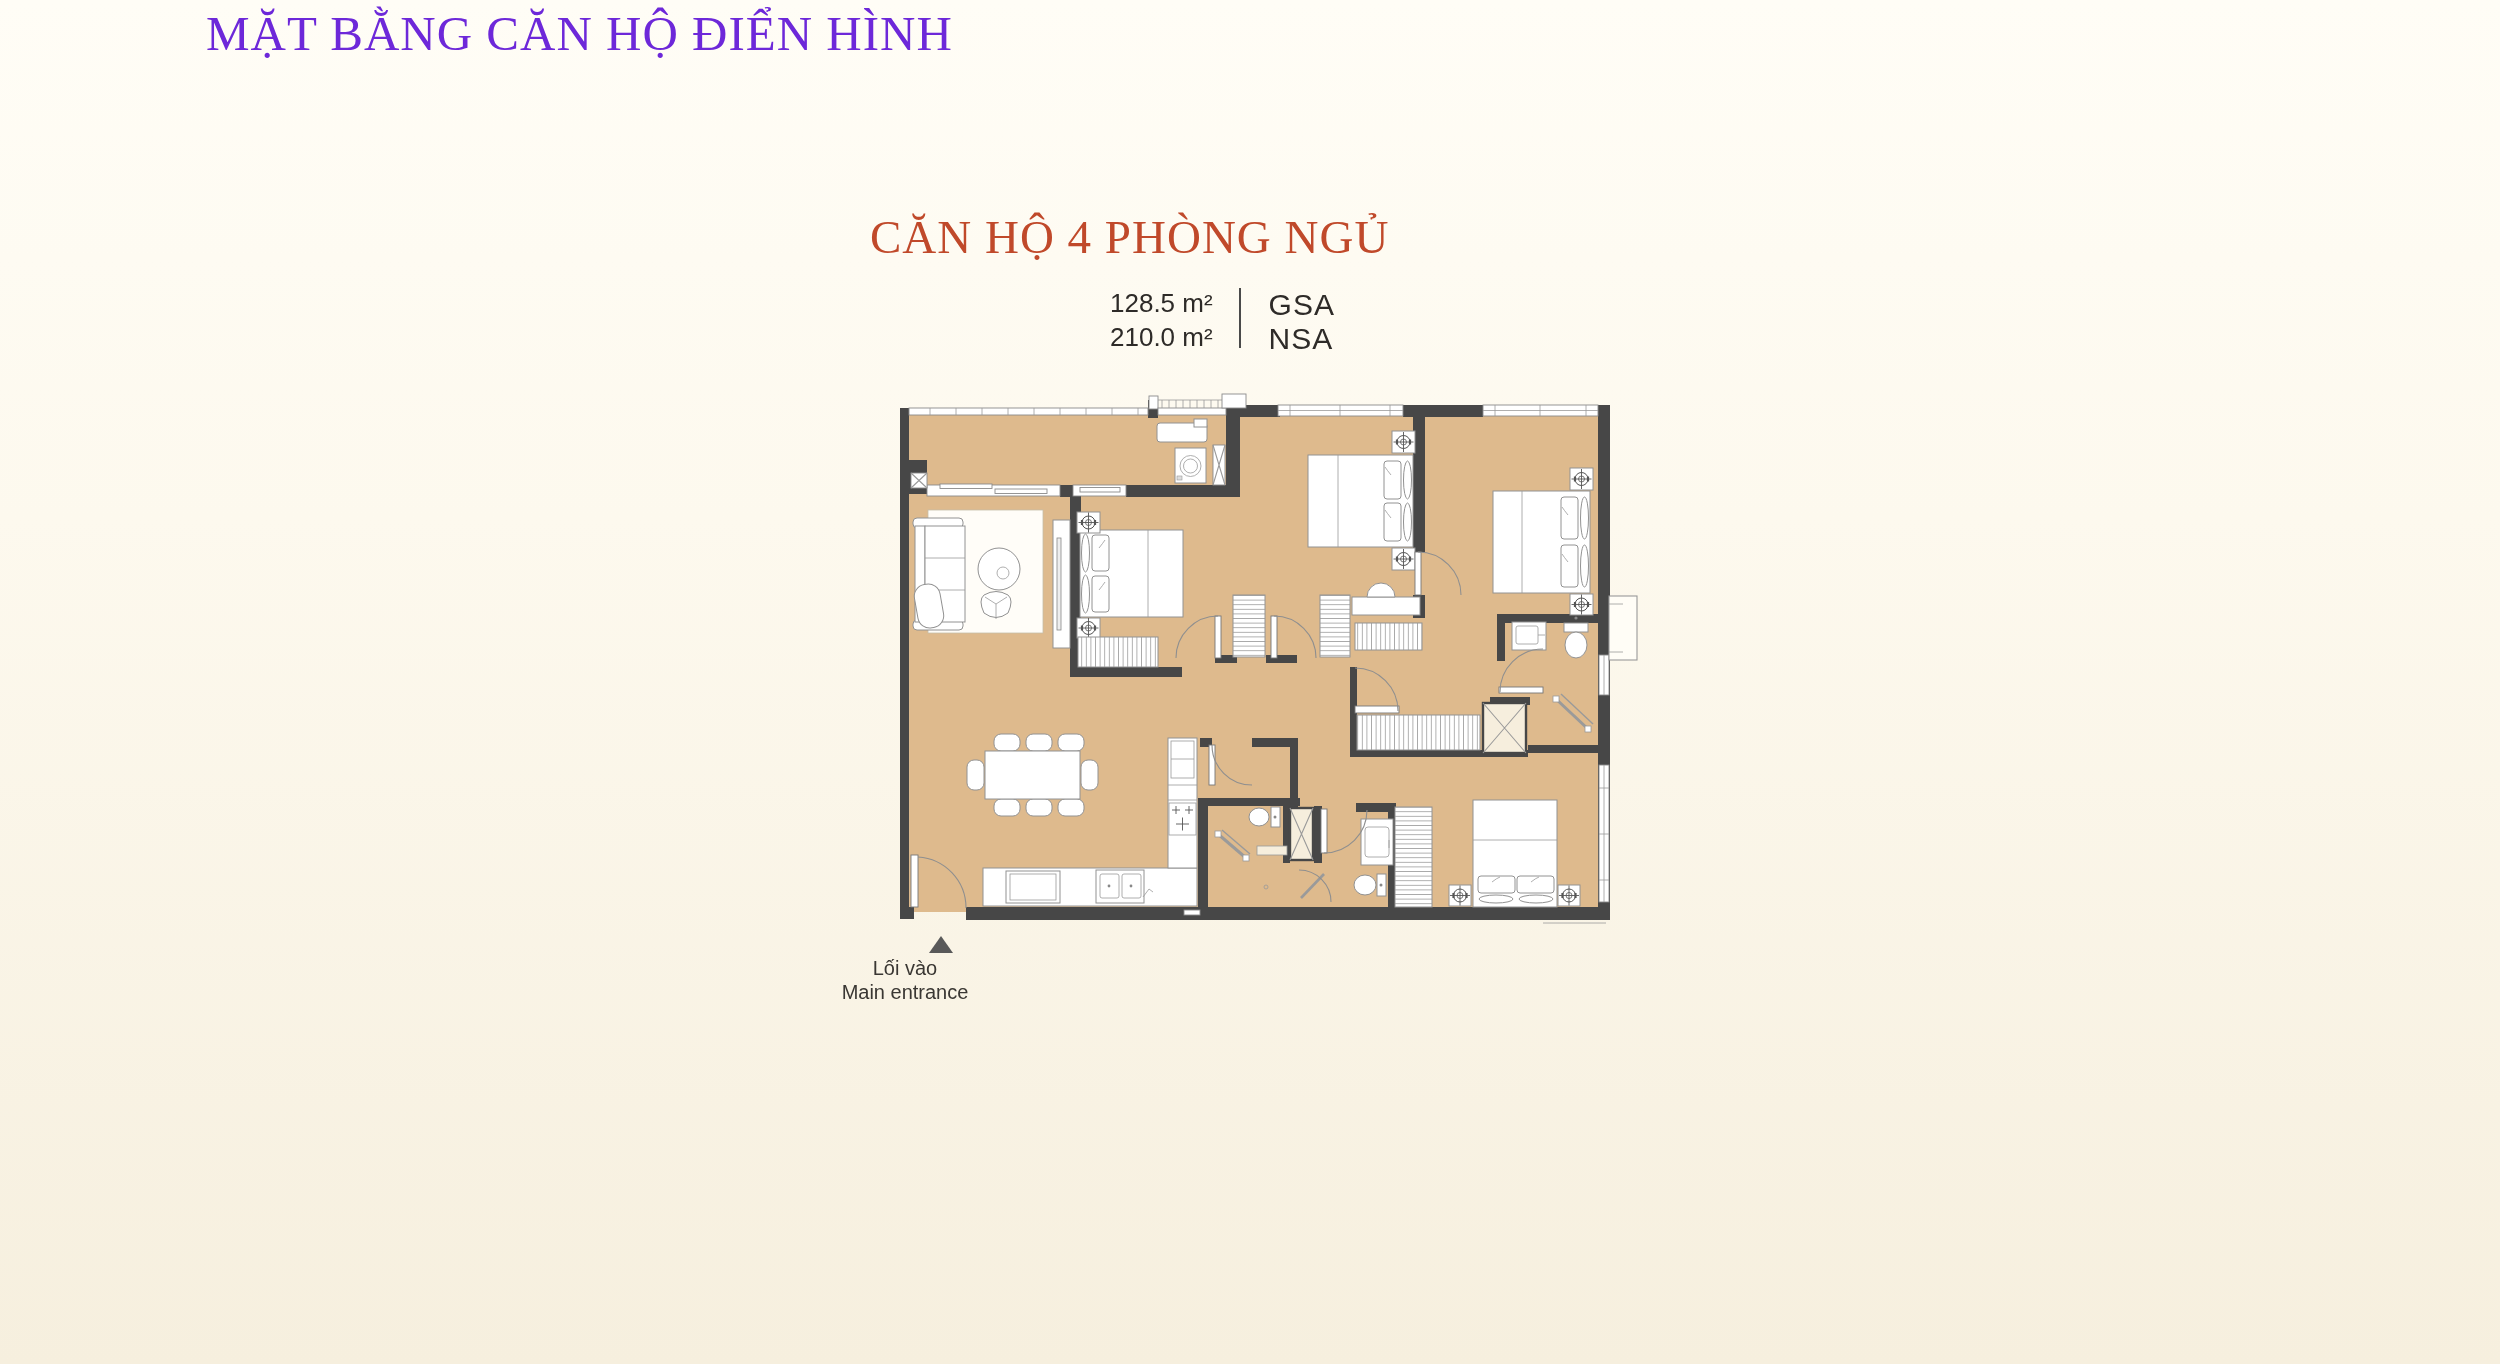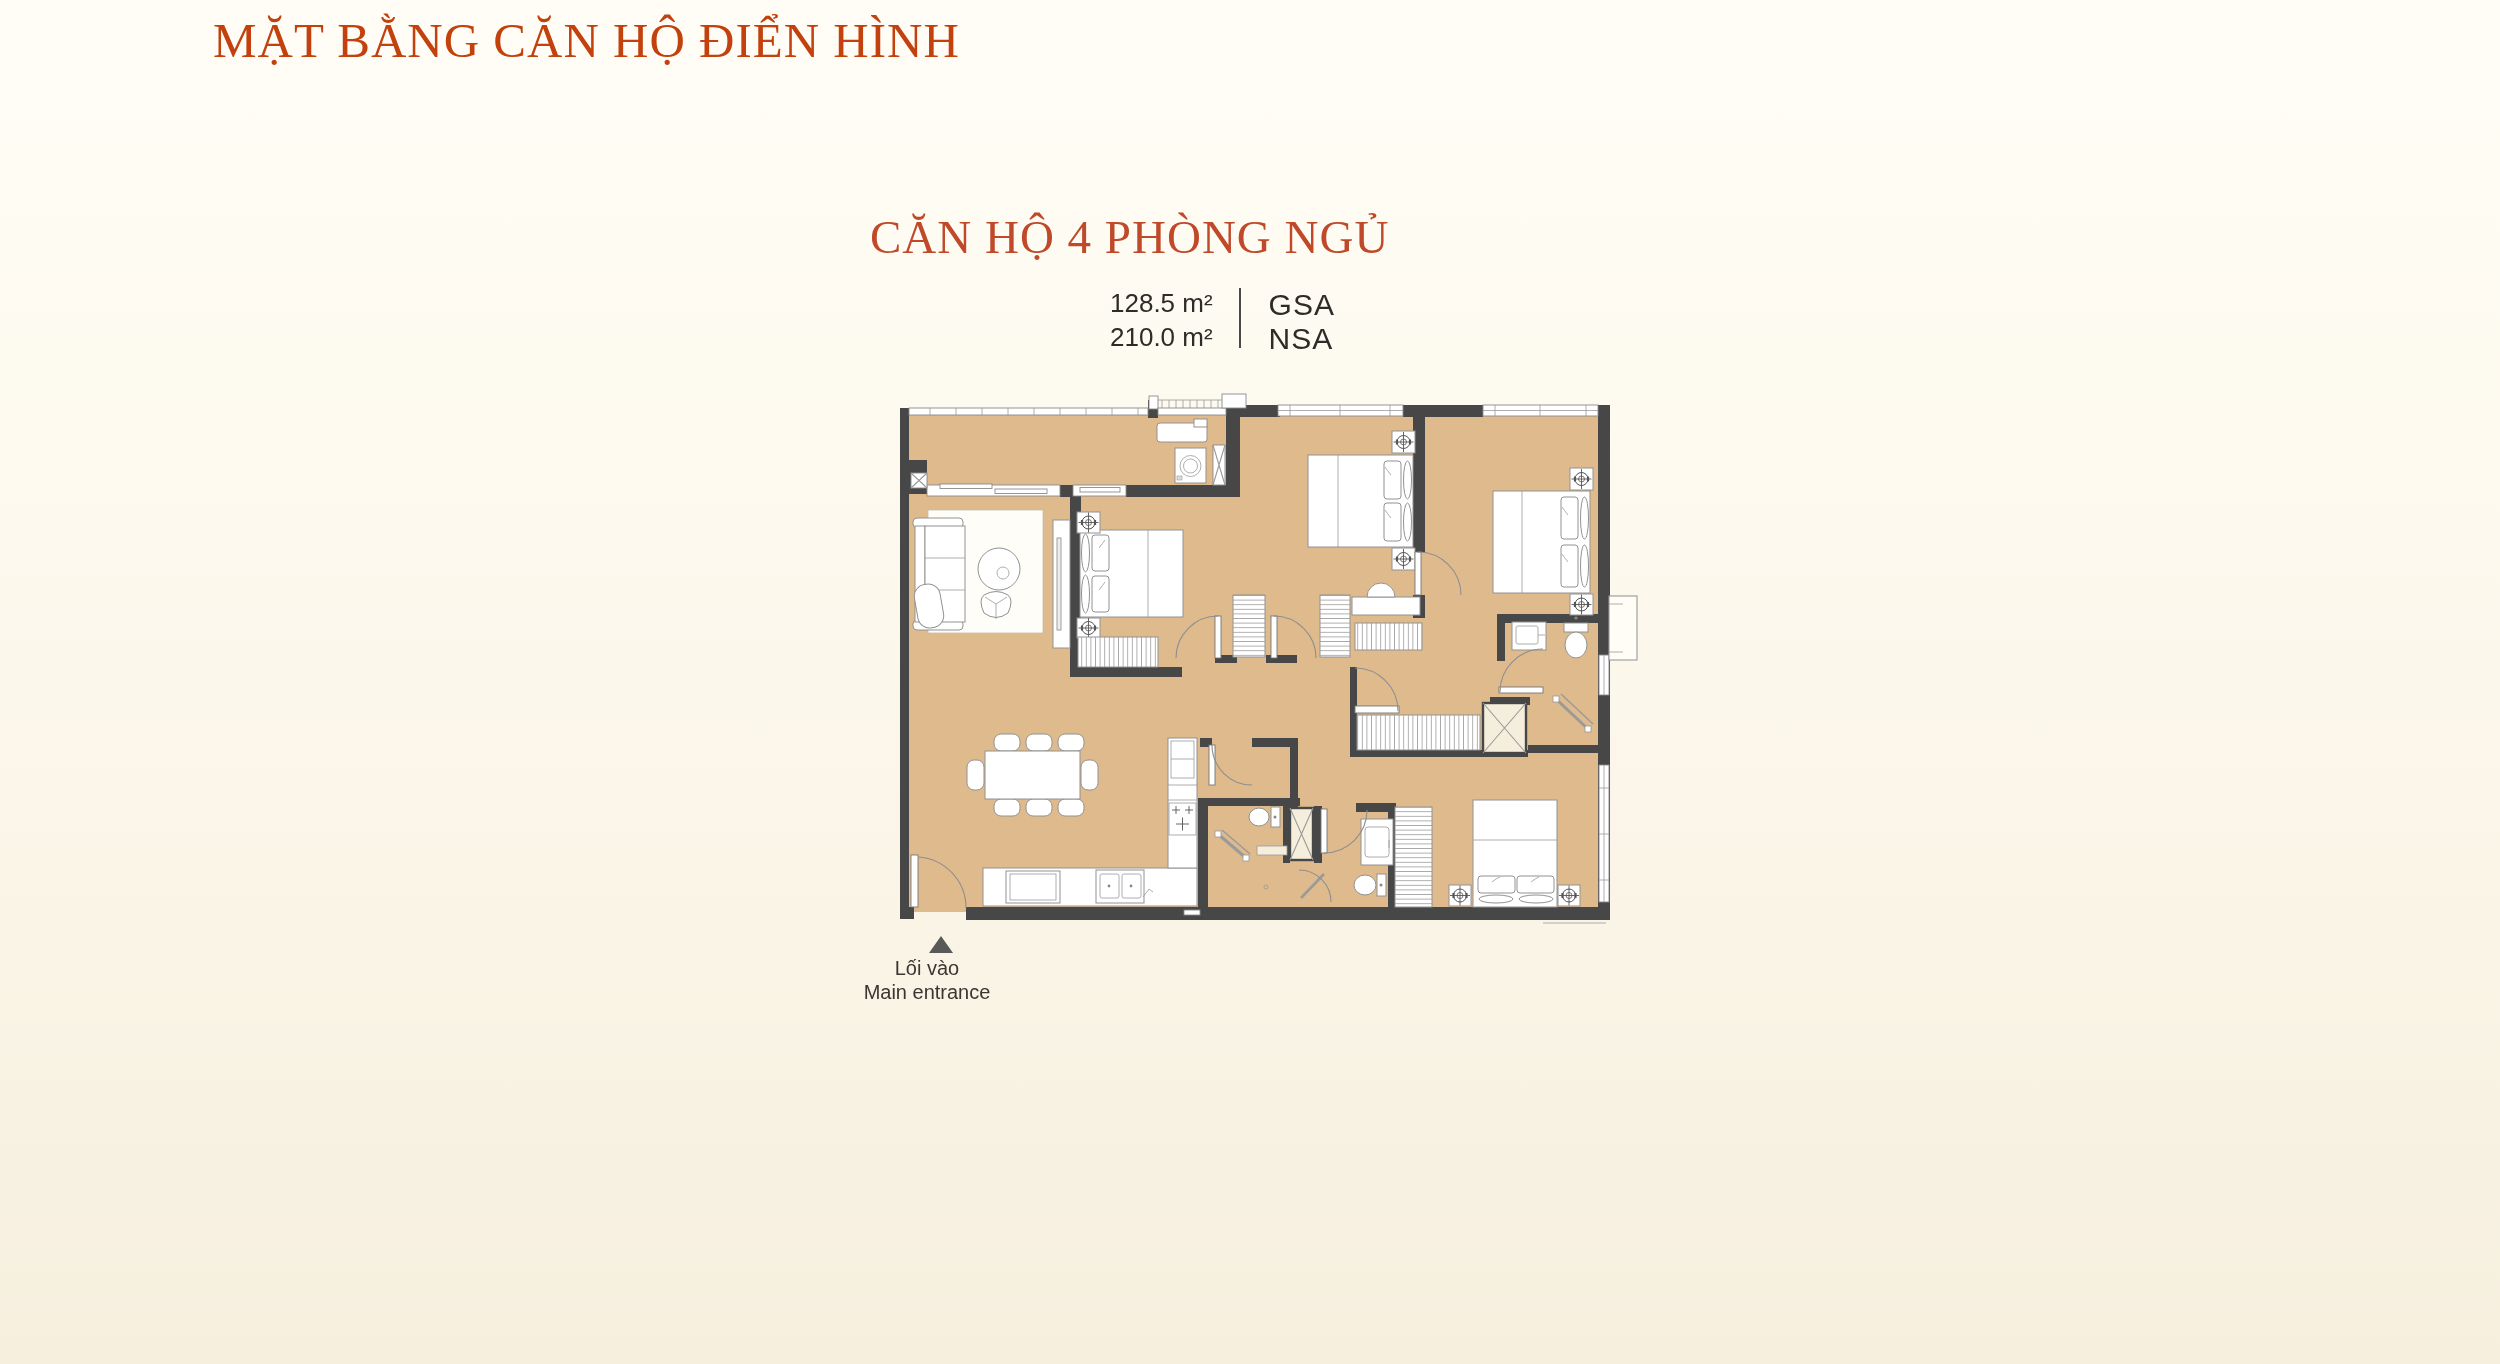--- a/index.html
+++ b/index.html
@@ -2,38 +2,38 @@
 <html><head>
 <meta charset="utf-8">
 <style>
   html,body{margin:0;padding:0;}
   body{
     width:2500px;height:1364px;position:relative;overflow:hidden;
     background:linear-gradient(180deg,#fffdf6 0%,#fdf9ee 38%,#f6efde 100%);
     font-family:"Liberation Sans","DejaVu Sans",sans-serif;color:#2e2b28;
   }
   .main-title{
-    position:absolute;left:205px;top:4px;margin:8px;
+    position:absolute;left:205px;top:4px;margin:1px;
     font-family:"Liberation Serif","DejaVu Serif",serif;font-weight:500;
-    font-size:49px;letter-spacing:1px;color:#c2410c;white-space:nowrap;
+    font-size:49px;letter-spacing:1px;color:#6d28d9;white-space:nowrap;
   }
   .unit-title{
     position:absolute;left:870px;top:210px;width:740px;margin:0;text-align:left;
     font-family:"Liberation Serif","DejaVu Serif",serif;font-weight:500;
     font-size:47px;letter-spacing:1px;color:#c0492a;white-space:nowrap;
   }
   .area-block{position:absolute;left:1110px;top:286px;display:flex;align-items:flex-start;}
   .area-values{font-size:26px;line-height:34px;text-align:left;white-space:nowrap;}
   .area-divider{width:2px;height:60px;background:#4a4a4a;margin:2px 28px 0 26px;}
   .area-labels{font-size:30px;line-height:34px;letter-spacing:1px;padding-top:2px;white-space:nowrap;}
   .plan-svg{position:absolute;left:900px;top:392px;width:755px;height:543px;}
   .tri{position:absolute;left:929px;top:936px;width:0;height:0;
     border-left:12px solid transparent;border-right:12px solid transparent;
     border-bottom:17px solid #595959;}
-  .ent-line1,.ent-line2{position:absolute;left:852px;width:150px;text-align:center;
+  .ent-line1,.ent-line2{position:absolute;left:830px;width:150px;text-align:center;
     font-size:20px;color:#3a3733;}
   .ent-line1{top:957px;}
   .ent-line2{top:981px;}
   
   .floor{fill:#deba8d;}
   .wall{fill:#474747;}
   .w{fill:#ffffff;stroke:#8b8b8b;stroke-width:0.9;}
   .f{fill:#ffffff;stroke:#929292;stroke-width:1;}
   .ln{stroke:#9a9a9a;stroke-width:0.8;fill:none;}
   .arc{stroke:#8f8f8f;stroke-width:1.1;fill:none;}

